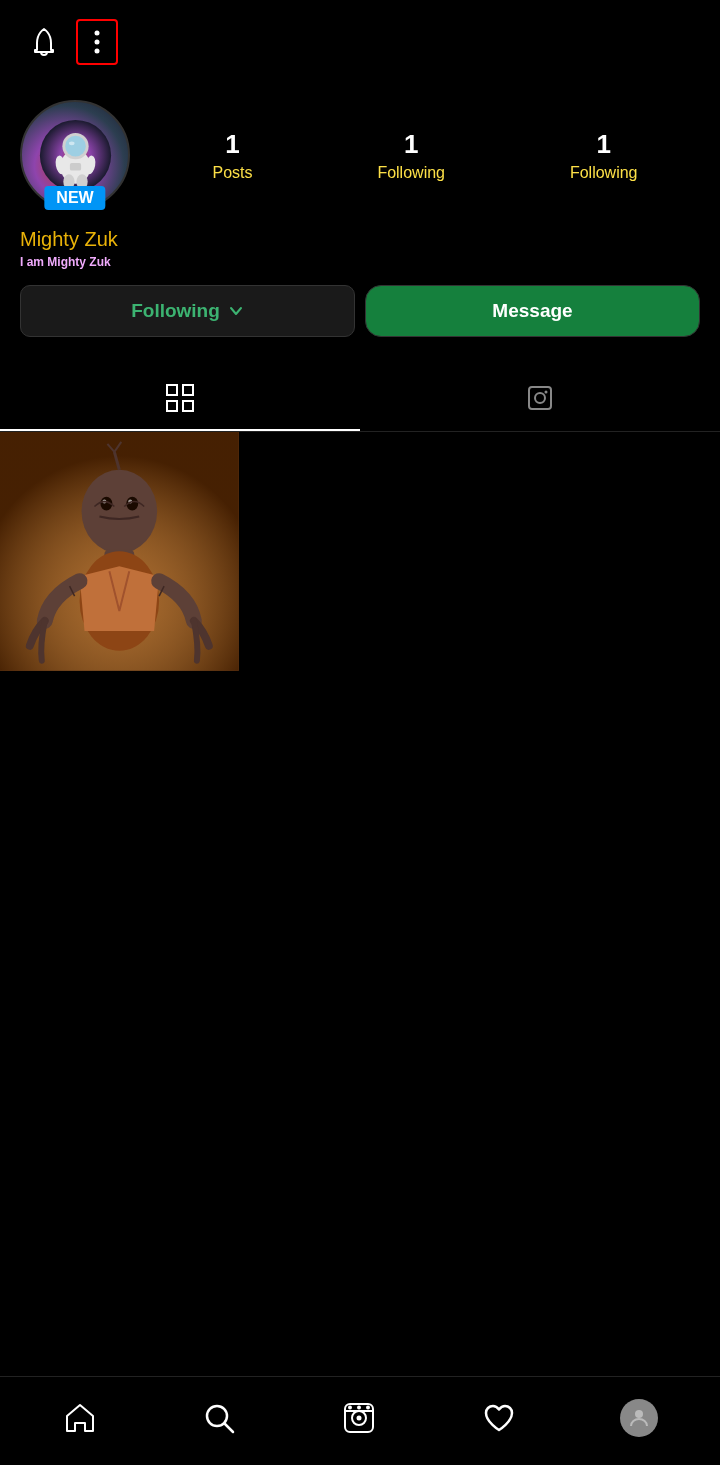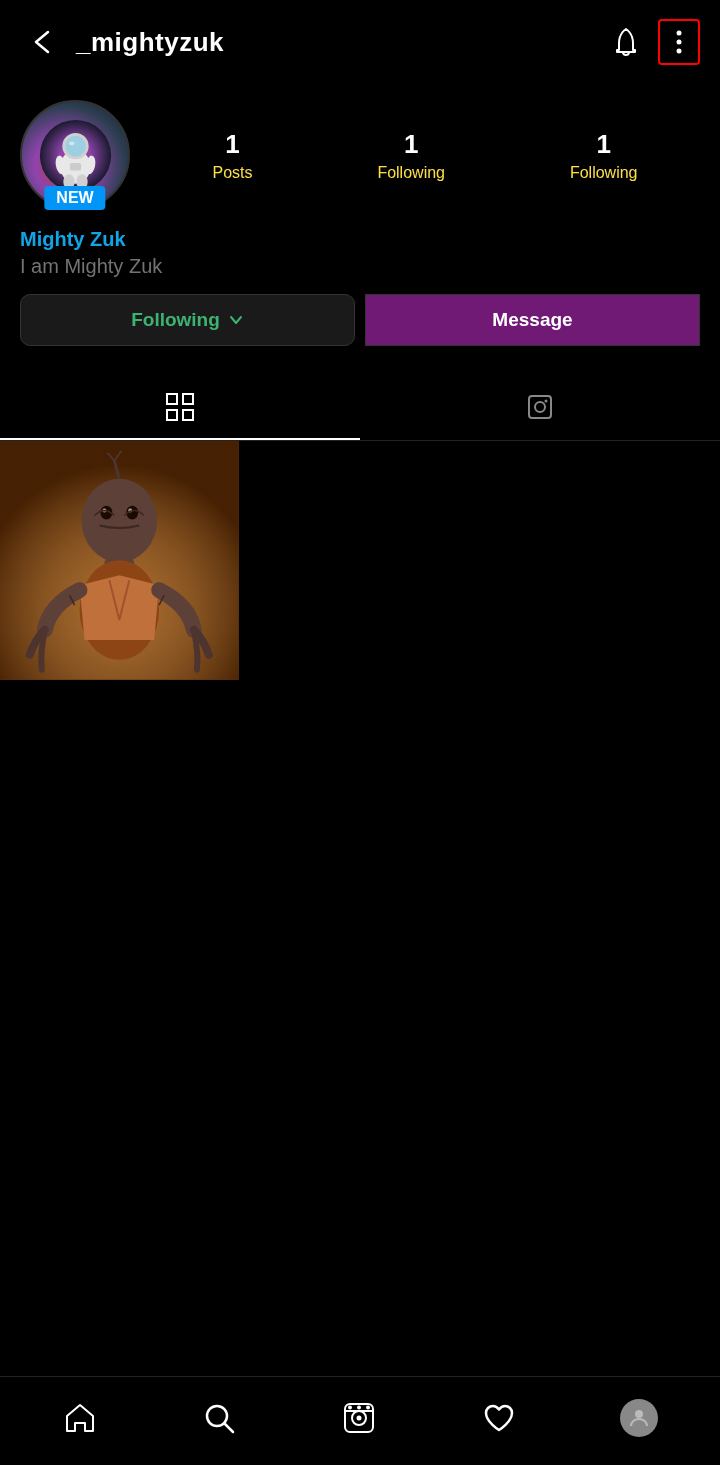--- a/index.html
+++ b/index.html
@@ -119,27 +119,28 @@
       font-size: 16px;
       color: #fde047;
     }
 
     
     .profile-info {
       margin-bottom: 16px;
     }
     .profile-name {
       font-size: 20px;
-      font-weight: 700;
-      color: #0ea5e9;
+      font-weight: 400;
+      color: #eab308;
       margin-bottom: 4px;
     }
     .profile-bio {
-      font-size: 20px;
-      color: #737373;
+      font-size: 12px;
+      color: #f0abfc;
+      font-weight: bold;
     }
 
     
     .action-buttons {
       display: flex;
       gap: 10px;
       margin-bottom: 20px;
     }
     .btn-following {
       flex: 1;
@@ -151,23 +152,23 @@
       font-weight: 600;
       padding: 14px 10px;
       cursor: pointer;
       display: flex;
       align-items: center;
       justify-content: center;
       gap: 8px;
     }
     .btn-message {
       flex: 1;
-      background: #701a75;
+      background: #15803d;
       border: 1px solid #333;
-      border-radius: 0;
+      border-radius: 16px;
       color: #fff;
       font-size: 19px;
       font-weight: 600;
       padding: 14px 10px;
       cursor: pointer;
       text-align: center;
     }
 
     
     .tabs {
@@ -236,28 +237,20 @@
       height: 90px;
     }
 
     
     svg { display: inline-block; }
   </style>
 </head>
 <body>
 
 <div class="header">
-  <div class="header-left">
-    <button class="icon-btn">
-      <svg width="28" height="28" viewBox="0 0 28 28" fill="none">
-        <path d="M20 4L8 14L20 24" stroke="white" stroke-width="2.5" stroke-linecap="round" stroke-linejoin="round"></path>
-      </svg>
-    </button>
-    <span class="header-title">_mightyzuk</span>
-  </div>
   <div class="header-right">
     <button class="icon-btn">
       <svg width="32" height="32" viewBox="0 0 32 32" fill="none">
         <path d="M16 3C16 3 9 7 9 17V24H7V26H25V24H23V17C23 7 16 3 16 3Z" stroke="white" stroke-width="2" fill="none" stroke-linejoin="round"></path>
         <path d="M13 26C13 27.657 14.343 29 16 29C17.657 29 19 27.657 19 26" stroke="white" stroke-width="2" fill="none"></path>
       </svg>
     </button>
     <button class="icon-btn three-dots-btn">
       <svg width="22" height="30" viewBox="0 0 22 30" fill="none">
         <circle cx="11" cy="6" r="2.5" fill="white"></circle>

